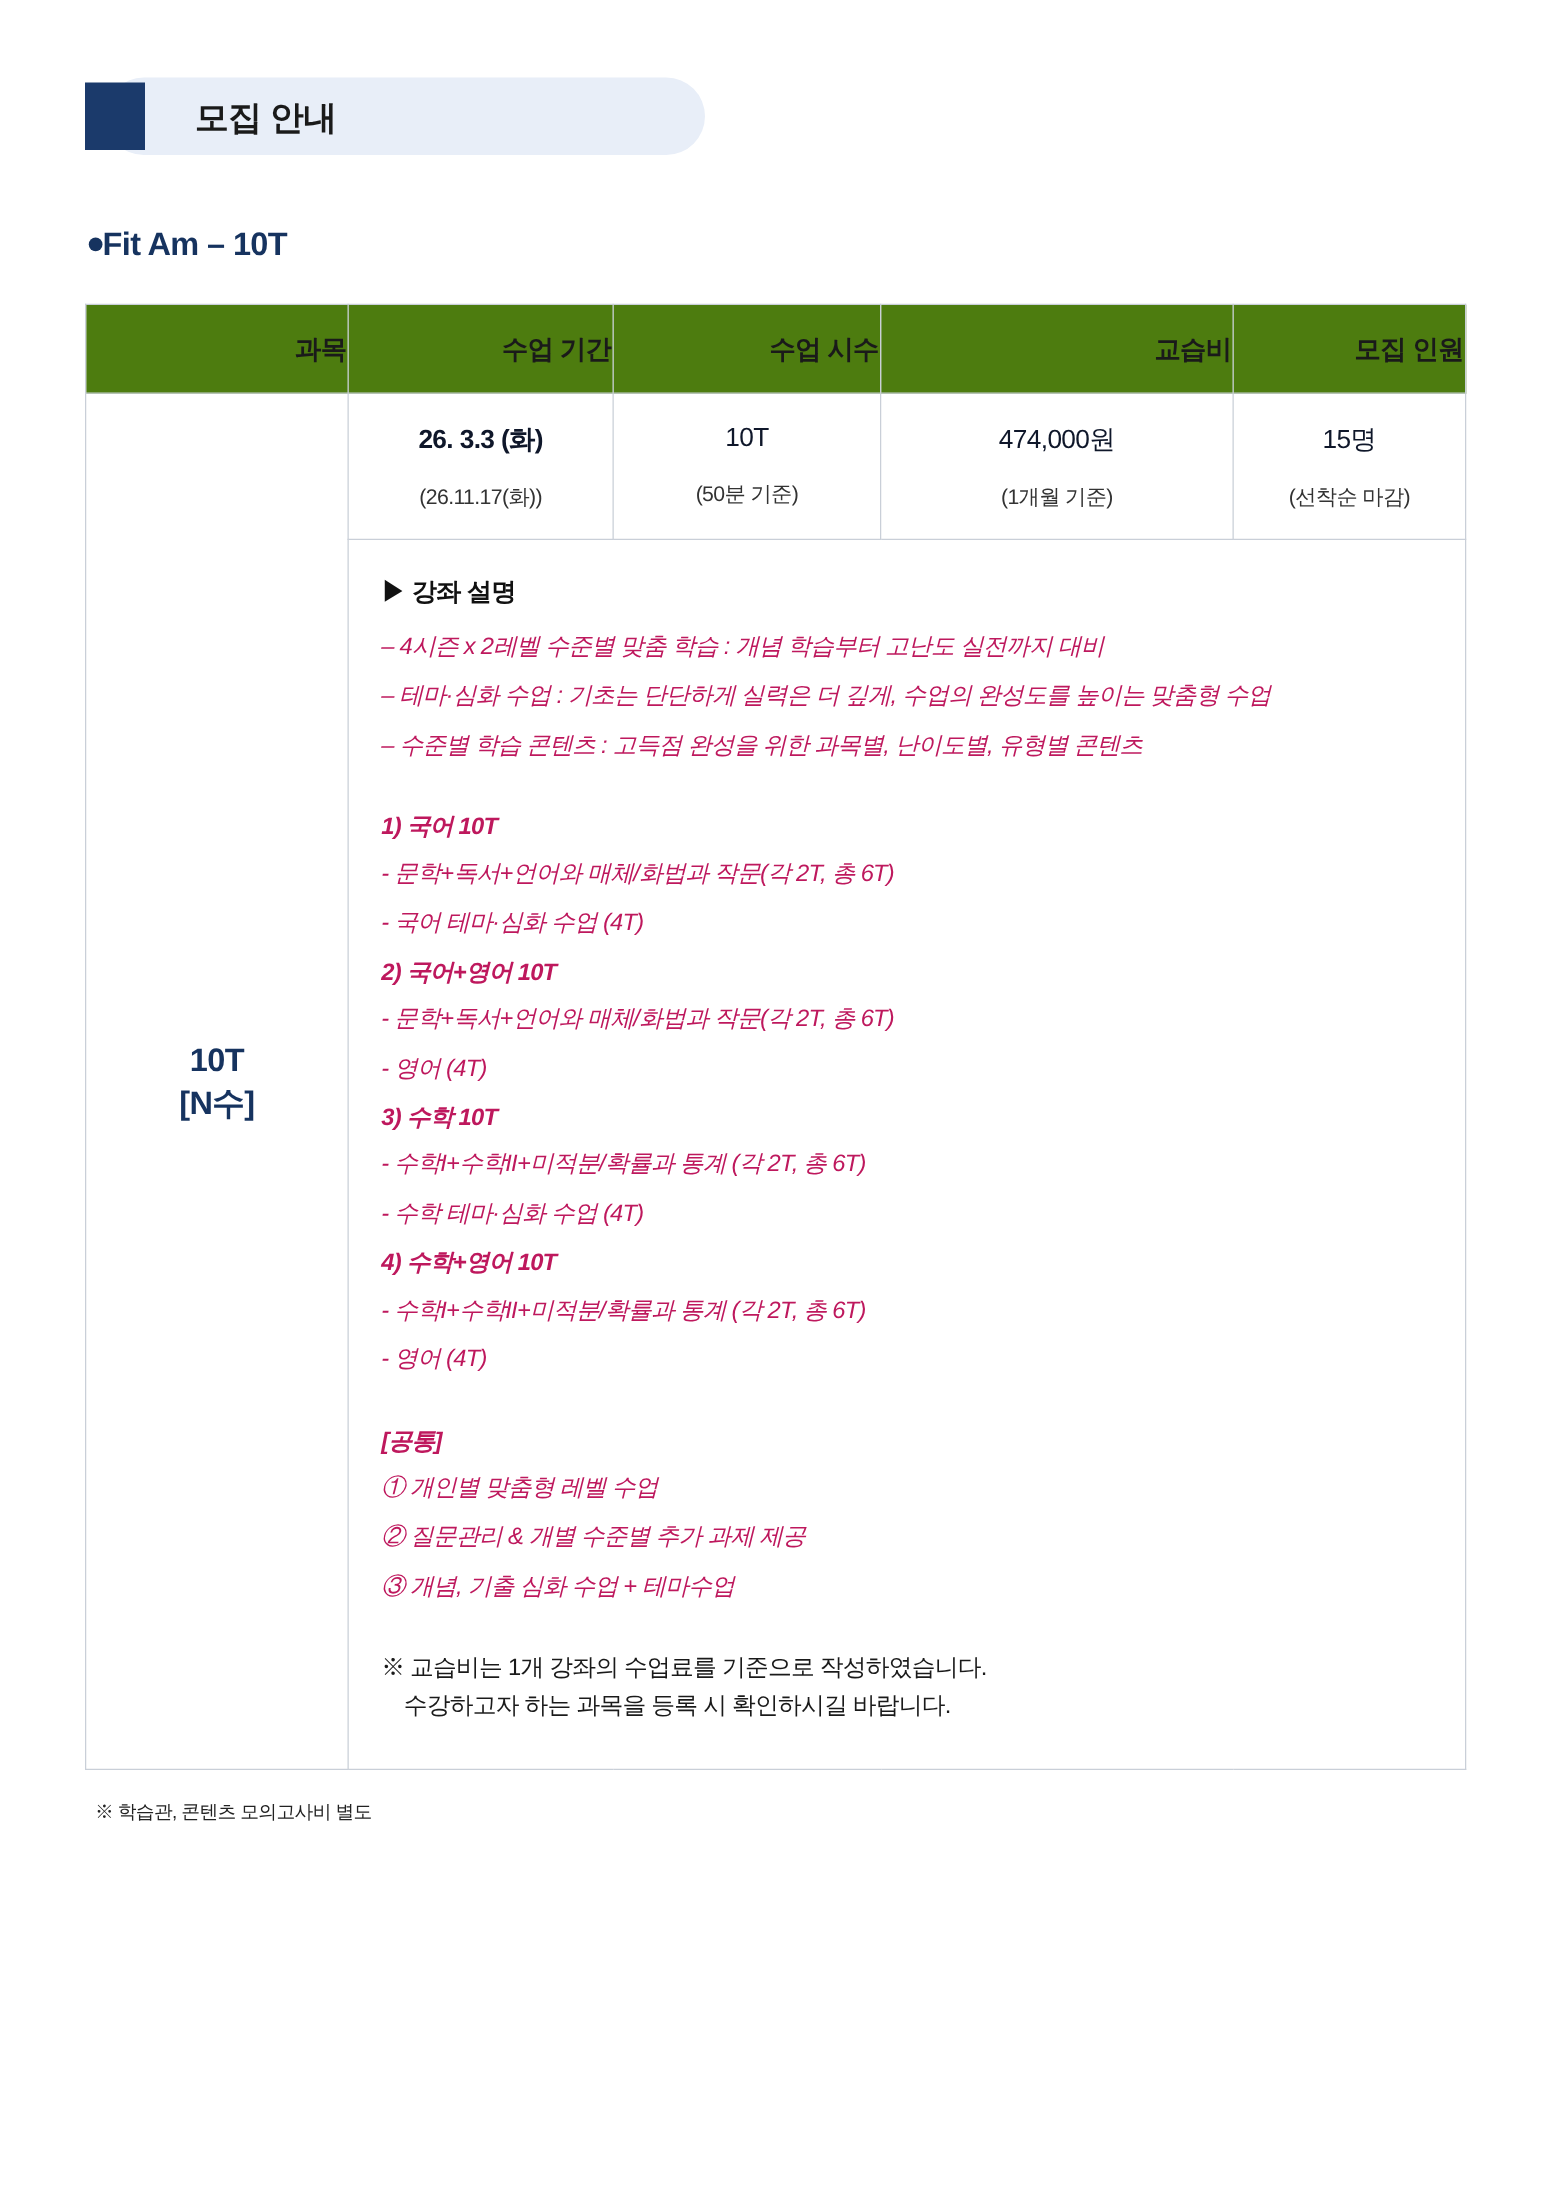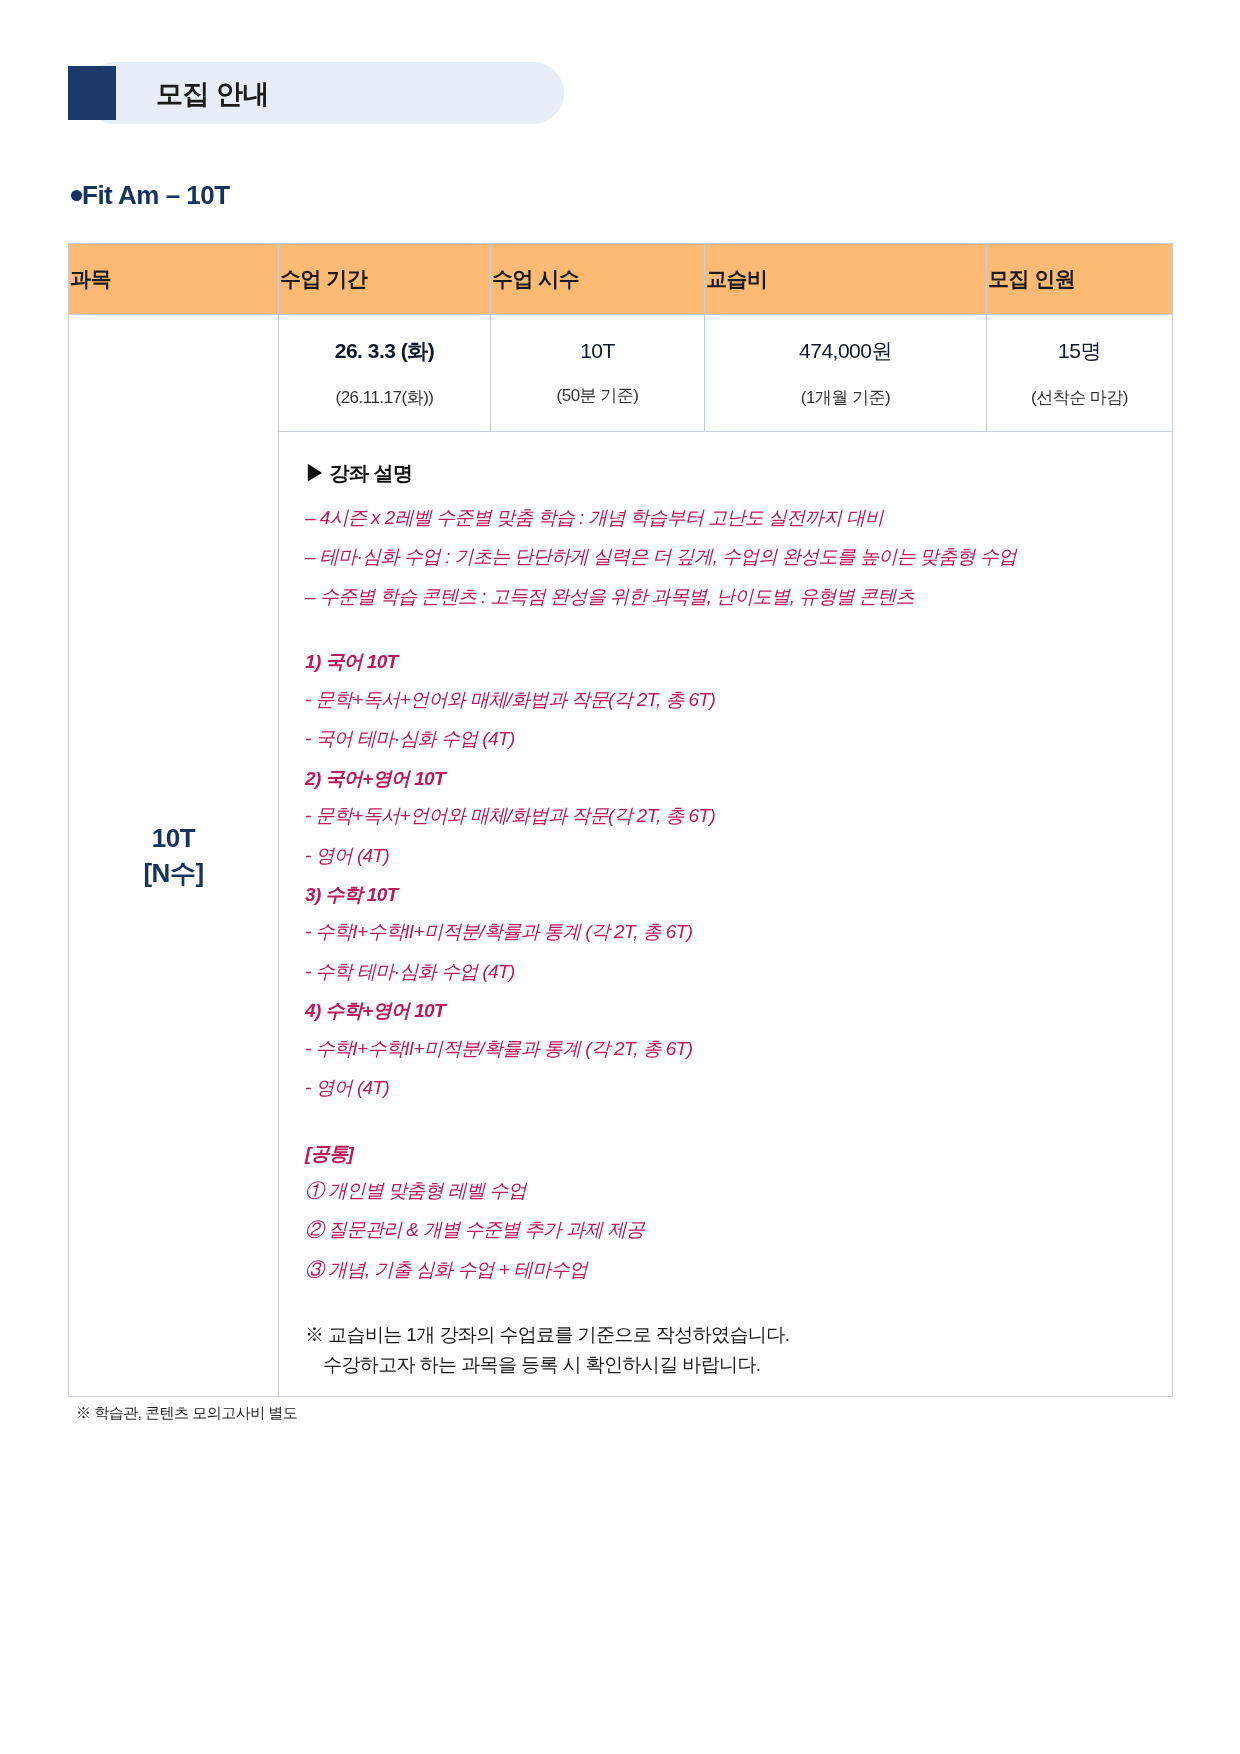--- a/index.html
+++ b/index.html
@@ -82,27 +82,27 @@
     width: 1104px;
     border-collapse: collapse;
     table-layout: fixed;
   }
   table.course-table th,
   table.course-table td {
     border: 1px solid #c9cfd8;
     vertical-align: middle;
   }
   thead th {
-    background: #fdba74;
+    background: #4d7c0f;
     height: 68px;
     font-size: 21px;
     font-weight: bold;
     color: #1a1a1a;
     letter-spacing: -0.5px;
-    text-align: left;
+    text-align: right;
   }
   .col-subject { width: 210px; }
   .col-period  { width: 212px; }
   .col-hours   { width: 214px; }
   .col-fee     { width: 282px; }
   .col-quota   { width: 186px; }
 
   td.subject-cell {
     text-align: center;
     font-size: 26px;
@@ -123,21 +123,21 @@
   }
   .info-main.bold { font-weight: bold; }
   .info-sub {
     margin-top: 21px;
     font-size: 17px;
     color: #333333;
     letter-spacing: -0.5px;
   }
 
   td.detail-cell {
-    padding: 28px 26px 17px 26px;
+    padding: 28px 26px 36px 26px;
     text-align: left;
   }
 
   .d-head {
     font-size: 20px;
     font-weight: bold;
     color: #111111;
     letter-spacing: -0.5px;
     margin-bottom: 16px;
   }
@@ -157,21 +157,21 @@
   .d-note {
     font-size: 19px;
     color: #1a1a1a;
     letter-spacing: -0.6px;
     line-height: 1.55;
   }
   .d-note.indent { padding-left: 18px; }
 
   
   .footnotes {
-    margin-top: 4px;
+    margin-top: 22px;
     padding-left: 8px;
   }
   .footnote {
     font-size: 15px;
     color: #222222;
     letter-spacing: -0.5px;
     line-height: 1.65;
   }
 </style>
 </head>

